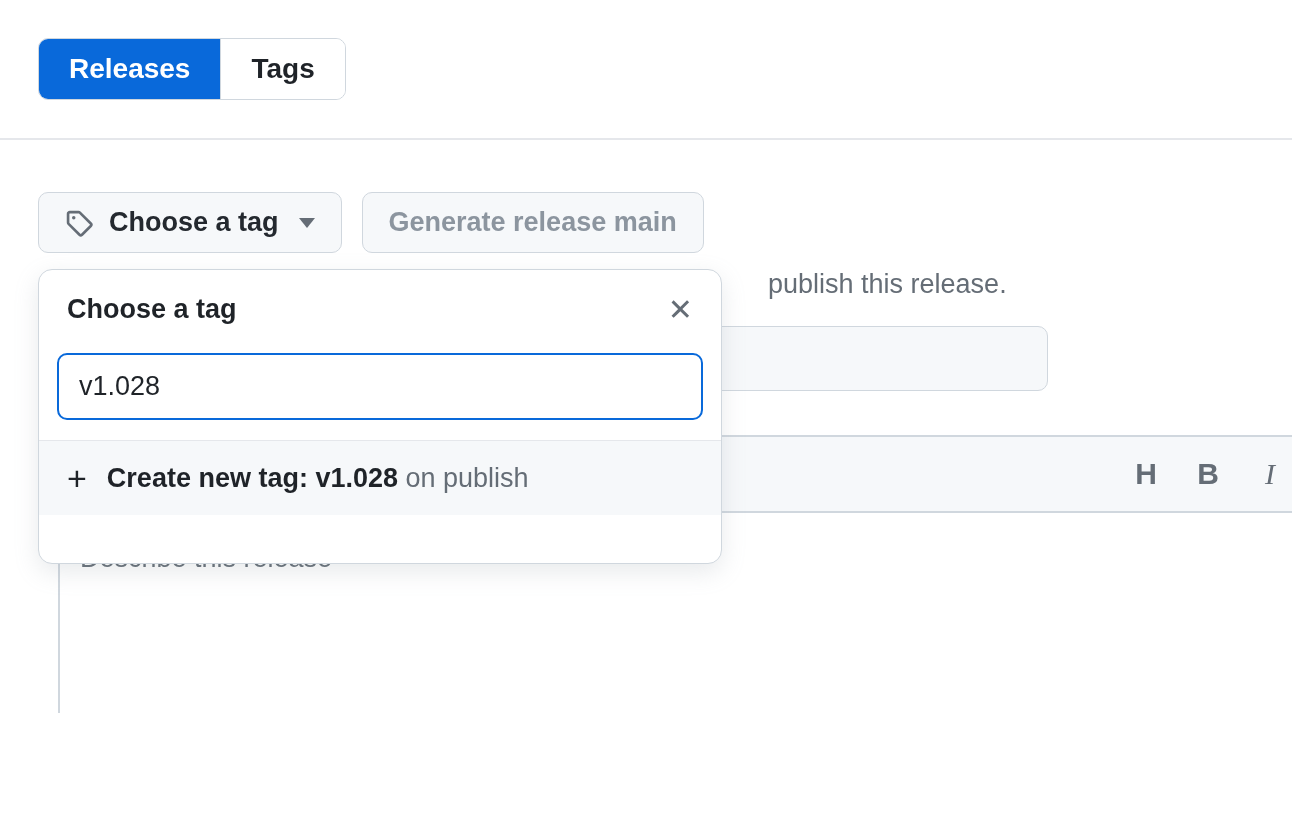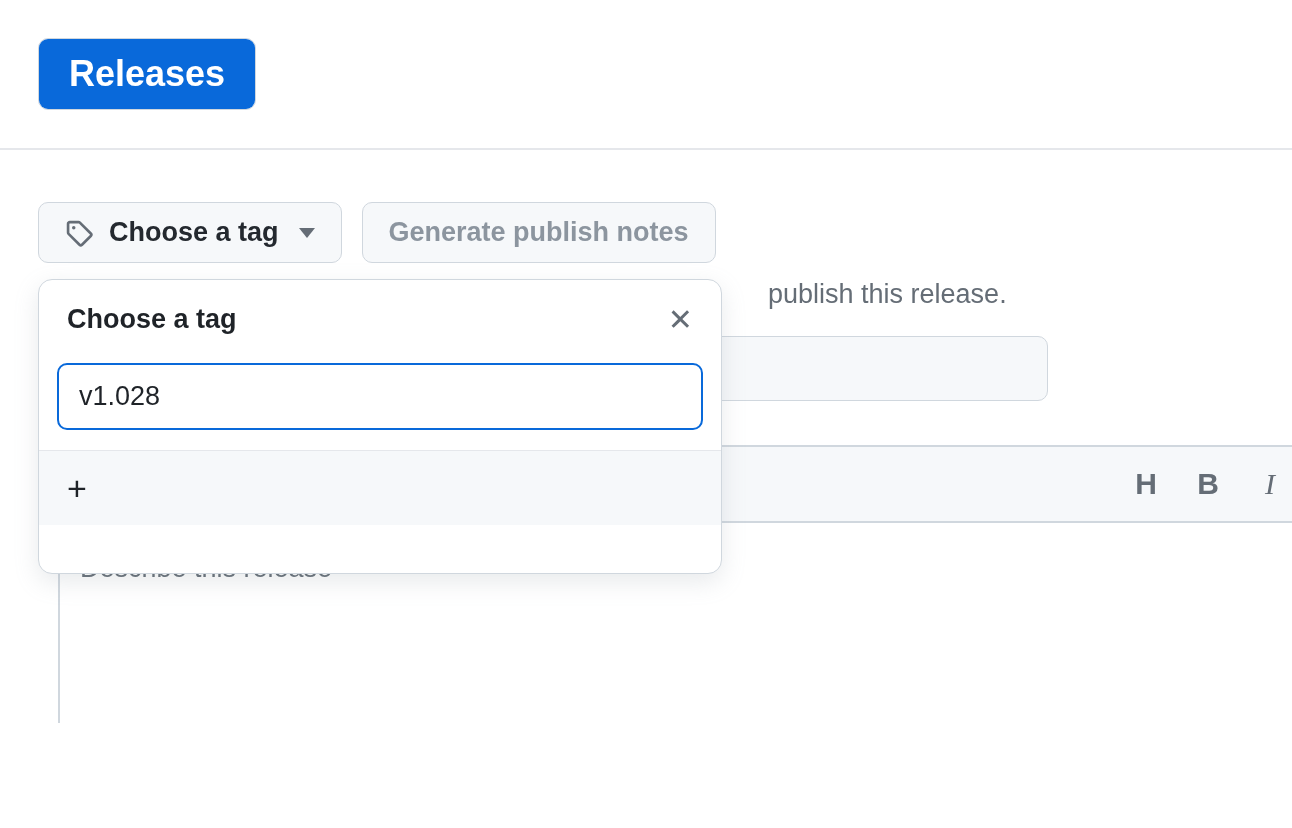--- a/index.html
+++ b/index.html
@@ -16,21 +16,21 @@
     }
     .tabs-row {
       display: inline-flex;
       border: 1px solid #d0d7de;
       border-radius: 10px;
       overflow: hidden;
       margin-bottom: 38px;
     }
     .tab {
       padding: 14px 30px;
-      font-size: 36px;
+      font-size: 28px;
       font-weight: 600;
       cursor: pointer;
       background: #ffffff;
       color: #1f2328;
       border: none;
     }
     .tab.active {
       background: #0969da;
       color: #ffffff;
     }
@@ -215,56 +215,61 @@
       position: relative;
     }
   </style>
 </head>
 <body>
 
 
 
 <div class="tabs-row">
   <button class="tab active">Releases</button>
+  <button class="tab">Tags</button>
 </div>
 
 <div class="divider"></div>
 
 <div class="controls-row">
   <button class="pill-btn">
     <svg class="icon-svg" width="28" height="28" viewBox="0 0 16 16" fill="#656d76">
       <path d="M1 7.775V2.75C1 1.784 1.784 1 2.75 1h5.025c.464 0 .91.184 1.238.513l6.25 6.25a1.75 1.75 0 0 1 0 2.474l-5.026 5.026a1.75 1.75 0 0 1-2.474 0l-6.25-6.25A1.752 1.752 0 0 1 1 7.775Zm1.5 0c0 .066.026.13.073.177l6.25 6.25a.25.25 0 0 0 .354 0l5.025-5.025a.25.25 0 0 0 0-.354l-6.25-6.25a.25.25 0 0 0-.177-.073H2.75a.25.25 0 0 0-.25.25ZM6 5a1 1 0 1 1-2 0 1 1 0 0 1 2 0Z"></path>
     </svg>
     <span>Choose a tag</span>
     <span class="caret"></span>
   </button>
 
 
   <button class="pill-btn disabled">
-    <span>Generate publish notes</span>
+    <span>Generate release main</span>
   </button>
 </div>
 
 <div class="relative-anchor">
   <div class="help-text">publish this release.</div>
 
   <div class="title-input-wrap">
     <input class="title-input" type="text" style="">
   </div>
 
   <div class="popover">
     <div class="popover-header">
       <span class="popover-title">Choose a tag</span>
       <span class="close-x">✕</span>
     </div>
     <div class="popover-input-wrap">
       <input class="popover-input" type="text" value="v1.028" style="">
     </div>
     <div class="create-row">
       <span class="plus-icon">+</span>
+      <span class="create-text">
+        <span class="bold">Create new tag: </span><span class="bold">v1.028</span>
+        <span class="muted">on publish</span>
+      </span>
     </div>
     <div class="popover-footer"></div>
   </div>
 </div>
 
 <div class="editor-toolbar">
   <span class="toolbar-icon">H</span>
   <span class="toolbar-icon" style="font-weight:800">B</span>
   <span class="toolbar-icon italic">I</span>
 </div>

